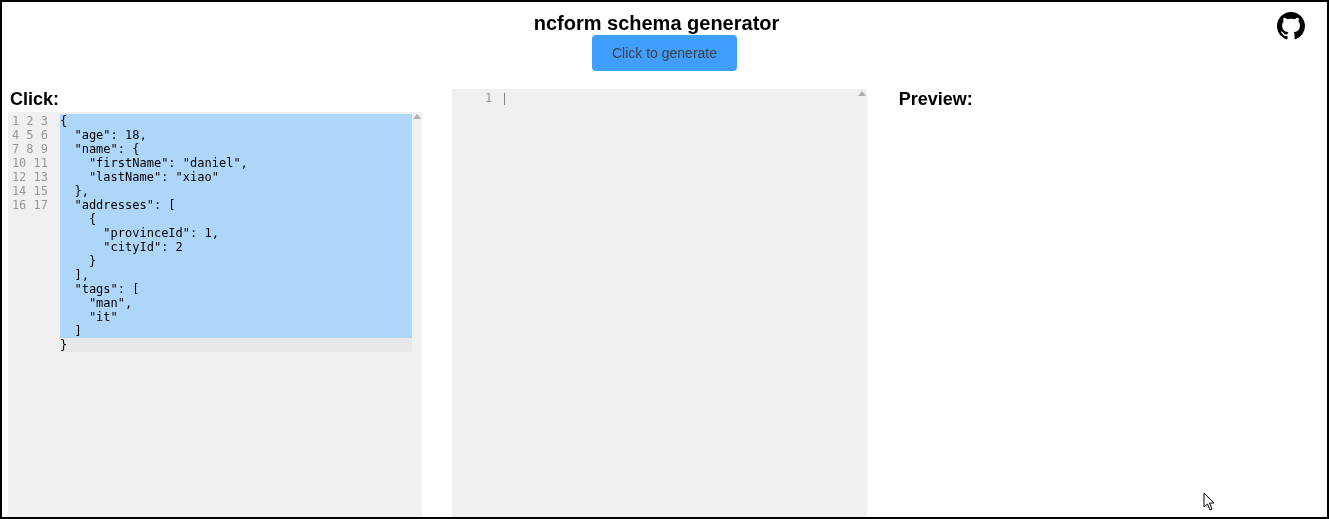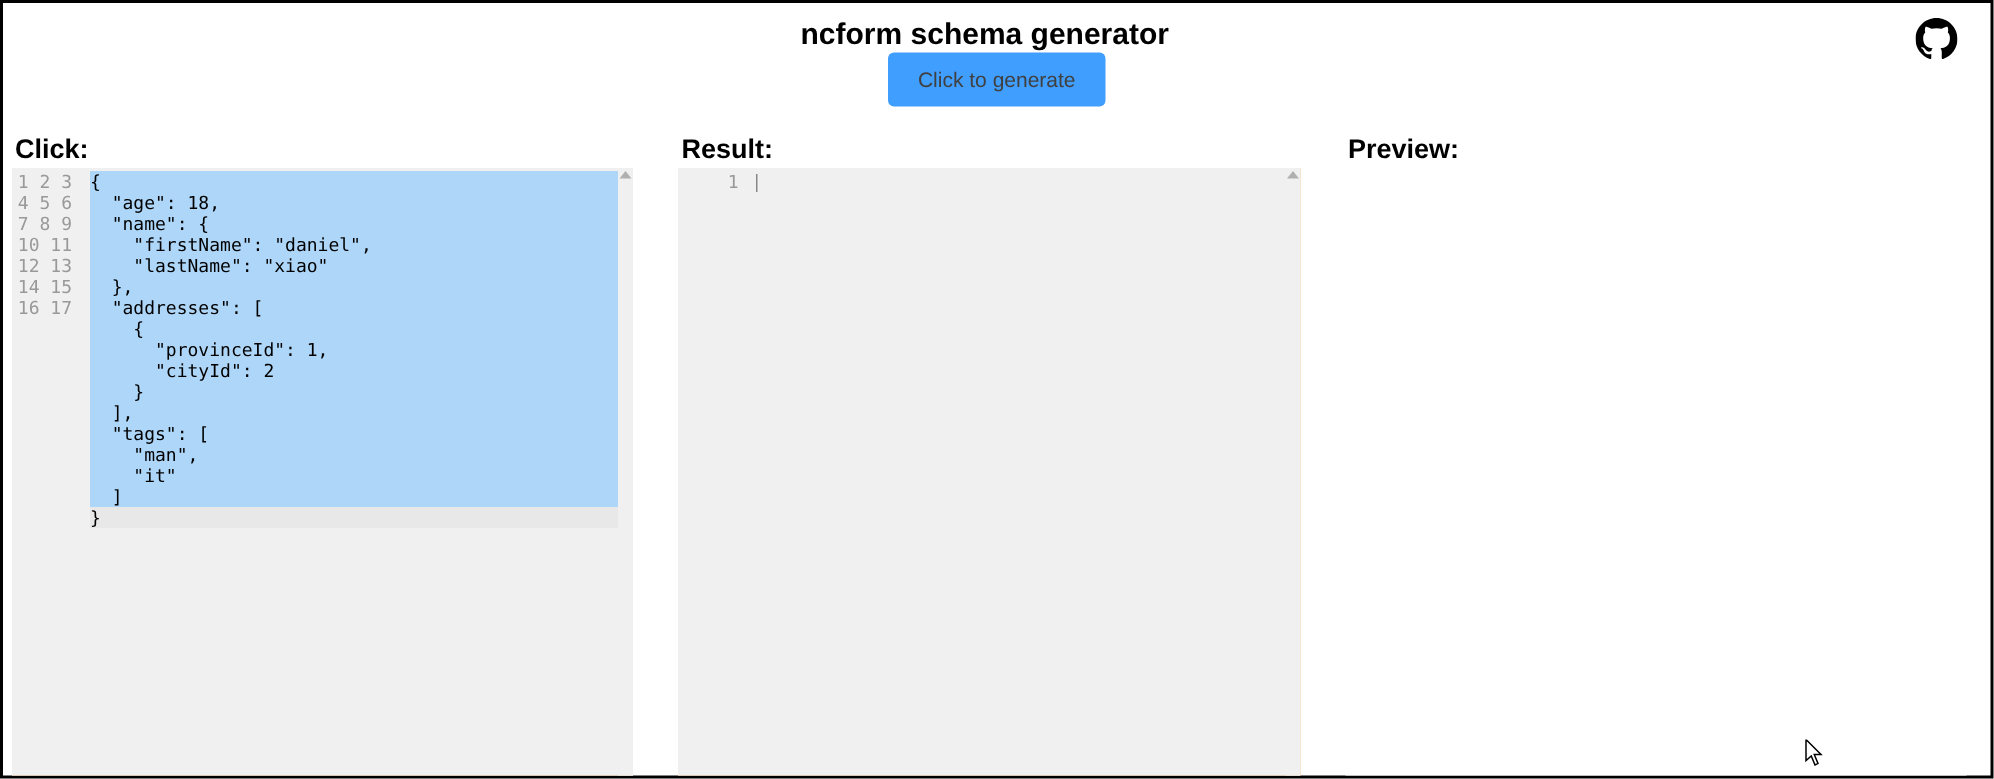--- a/index.html
+++ b/index.html
@@ -190,21 +190,20 @@
 </span><span class="sel">  ]
 </span><span class="active-line">}
 </span></div>
       <div class="scroll-track">
         <div class="scroll-arrow-up"></div>
       </div>
     </div>
   </div>
 
   <div class="col">
-    <div class="col-header">Result:</div>
     <div class="editor-wrap result-editor">
       <div class="gutter" id="result-gutter">1
 </div>
       <div class="code-area" id="result-code"><span><span class="cursor-line"></span>
 </span></div>
       <div class="scroll-track">
         <div class="scroll-arrow-up"></div>
       </div>
     </div>
   </div>

